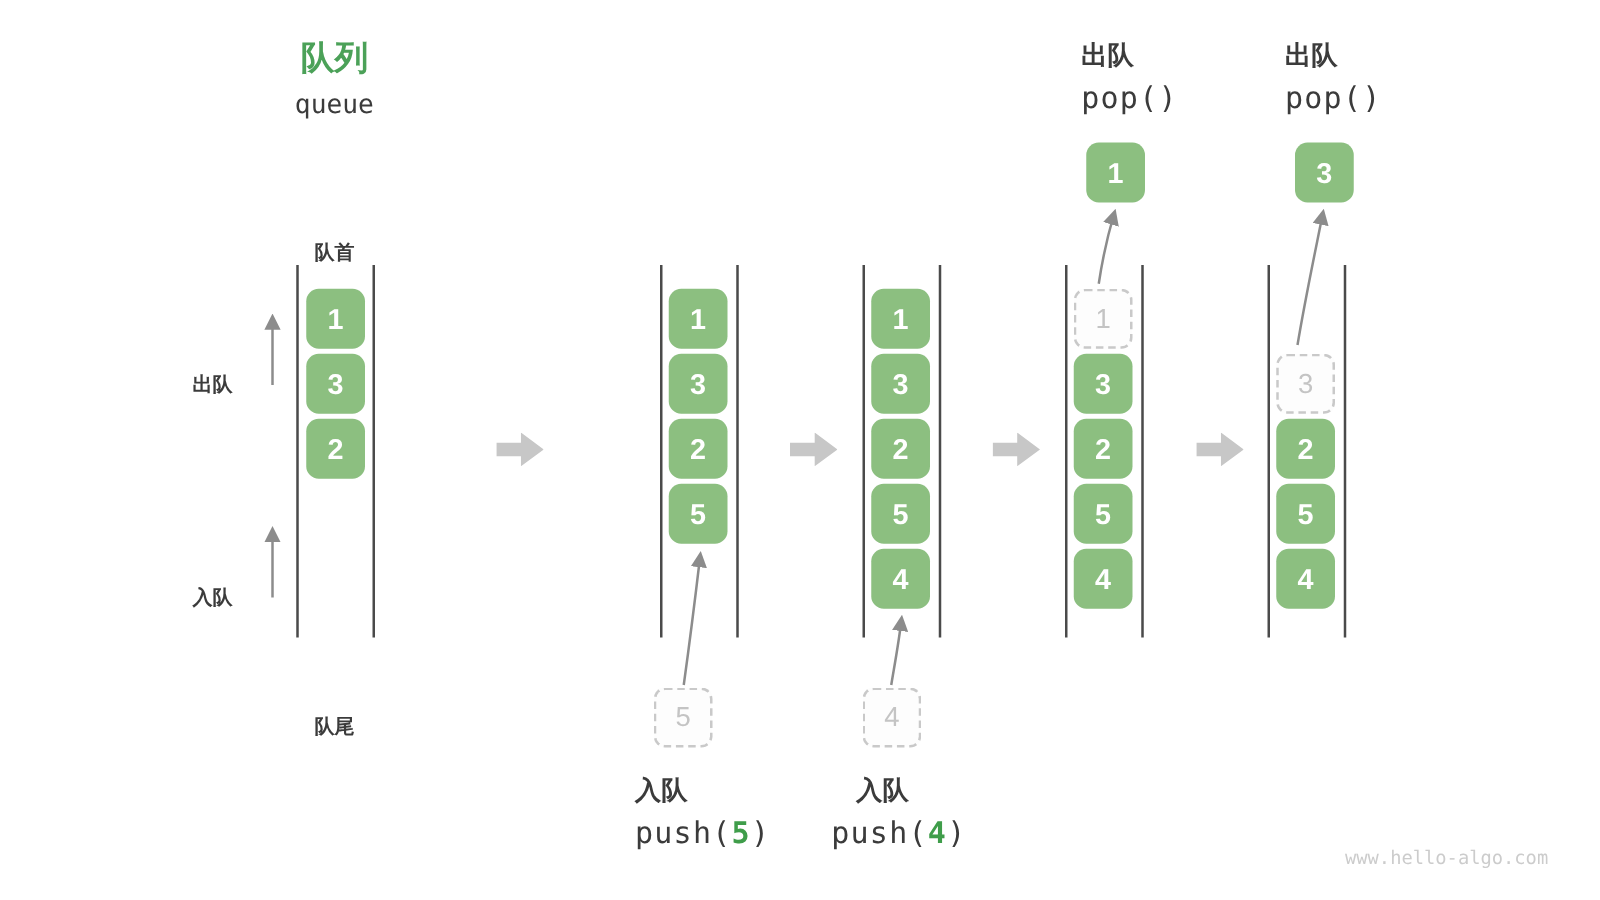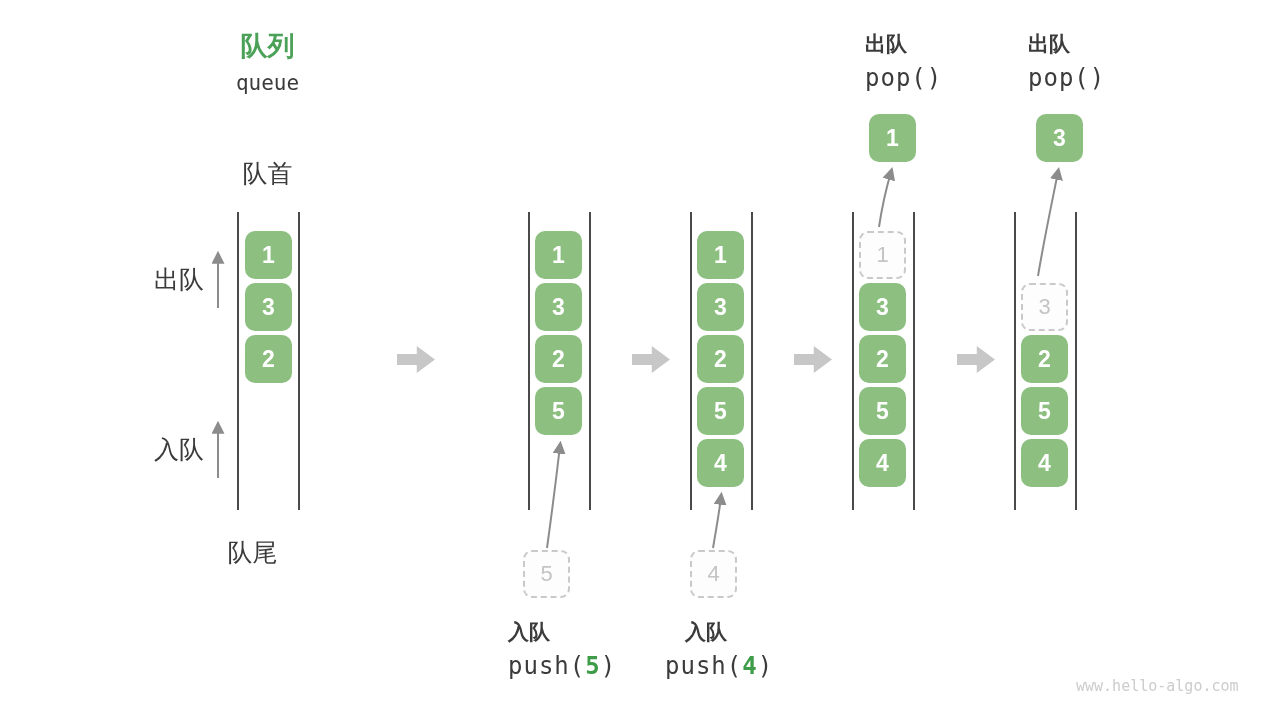--- a/index.html
+++ b/index.html
@@ -9,21 +9,21 @@
   }
   html,body{margin:0;padding:0;background:#fff;}
   .canvas{position:relative;width:1280px;height:720px;background:#ffffff;overflow:hidden;
           font-family:"Liberation Sans","DejaVu Sans",sans-serif;}
   .mono{font-family:"DejaVu Sans Mono","Liberation Mono",monospace;}
 
   .title-block{position:absolute;left:200px;top:28px;width:135px;text-align:center;}
   .title-zh{font-size:27px;font-weight:700;color:var(--title-green);}
   .title-en{margin-top:7px;font-size:21px;color:var(--text-dark);}
 
-  .side-label{position:absolute;font-size:25px;font-weight:400;color:var(--text-dark);}
+  .side-label{position:absolute;font-size:16px;font-weight:700;color:var(--text-dark);margin-top:35px;}
   .centered{width:125px;text-align:center;}
 
   .wall{position:absolute;top:212px;width:1.5px;height:298px;background:var(--wall-gray);}
 
   .cell{position:absolute;width:47px;height:48px;box-sizing:border-box;border-radius:10px;
         display:flex;align-items:center;justify-content:center;
         background:var(--box-green);color:#fff;font-size:23px;font-weight:700;}
   .cell.ghost{background:#fdfdfd;border:2px dashed #c9c9c9;color:#c4c4c4;
               font-weight:400;font-size:22px;border-radius:9px;}
 
@@ -47,21 +47,21 @@
 <body>
 
 <div class="canvas">
 
   <div class="title-block">
     <div class="title-zh">队列</div>
     <div class="title-en mono">queue</div>
   </div>
 
   <div class="side-label centered" style="left:205px;top:157px;">队首</div>
-  <div class="side-label centered" style="left:190px;top:536px;">队尾</div>
+  <div class="side-label centered" style="left:205px;top:536px;">队尾</div>
   <div class="side-label" style="left:154px;top:263px;">出队</div>
   <div class="side-label" style="left:154px;top:433px;">入队</div>
 
   <div class="wall" style="left:237px"></div>
   <div class="wall" style="left:298px"></div>
   <div class="wall" style="left:528px"></div>
   <div class="wall" style="left:589px"></div>
   <div class="wall" style="left:690px"></div>
   <div class="wall" style="left:751px"></div>
   <div class="wall" style="left:852px"></div>

